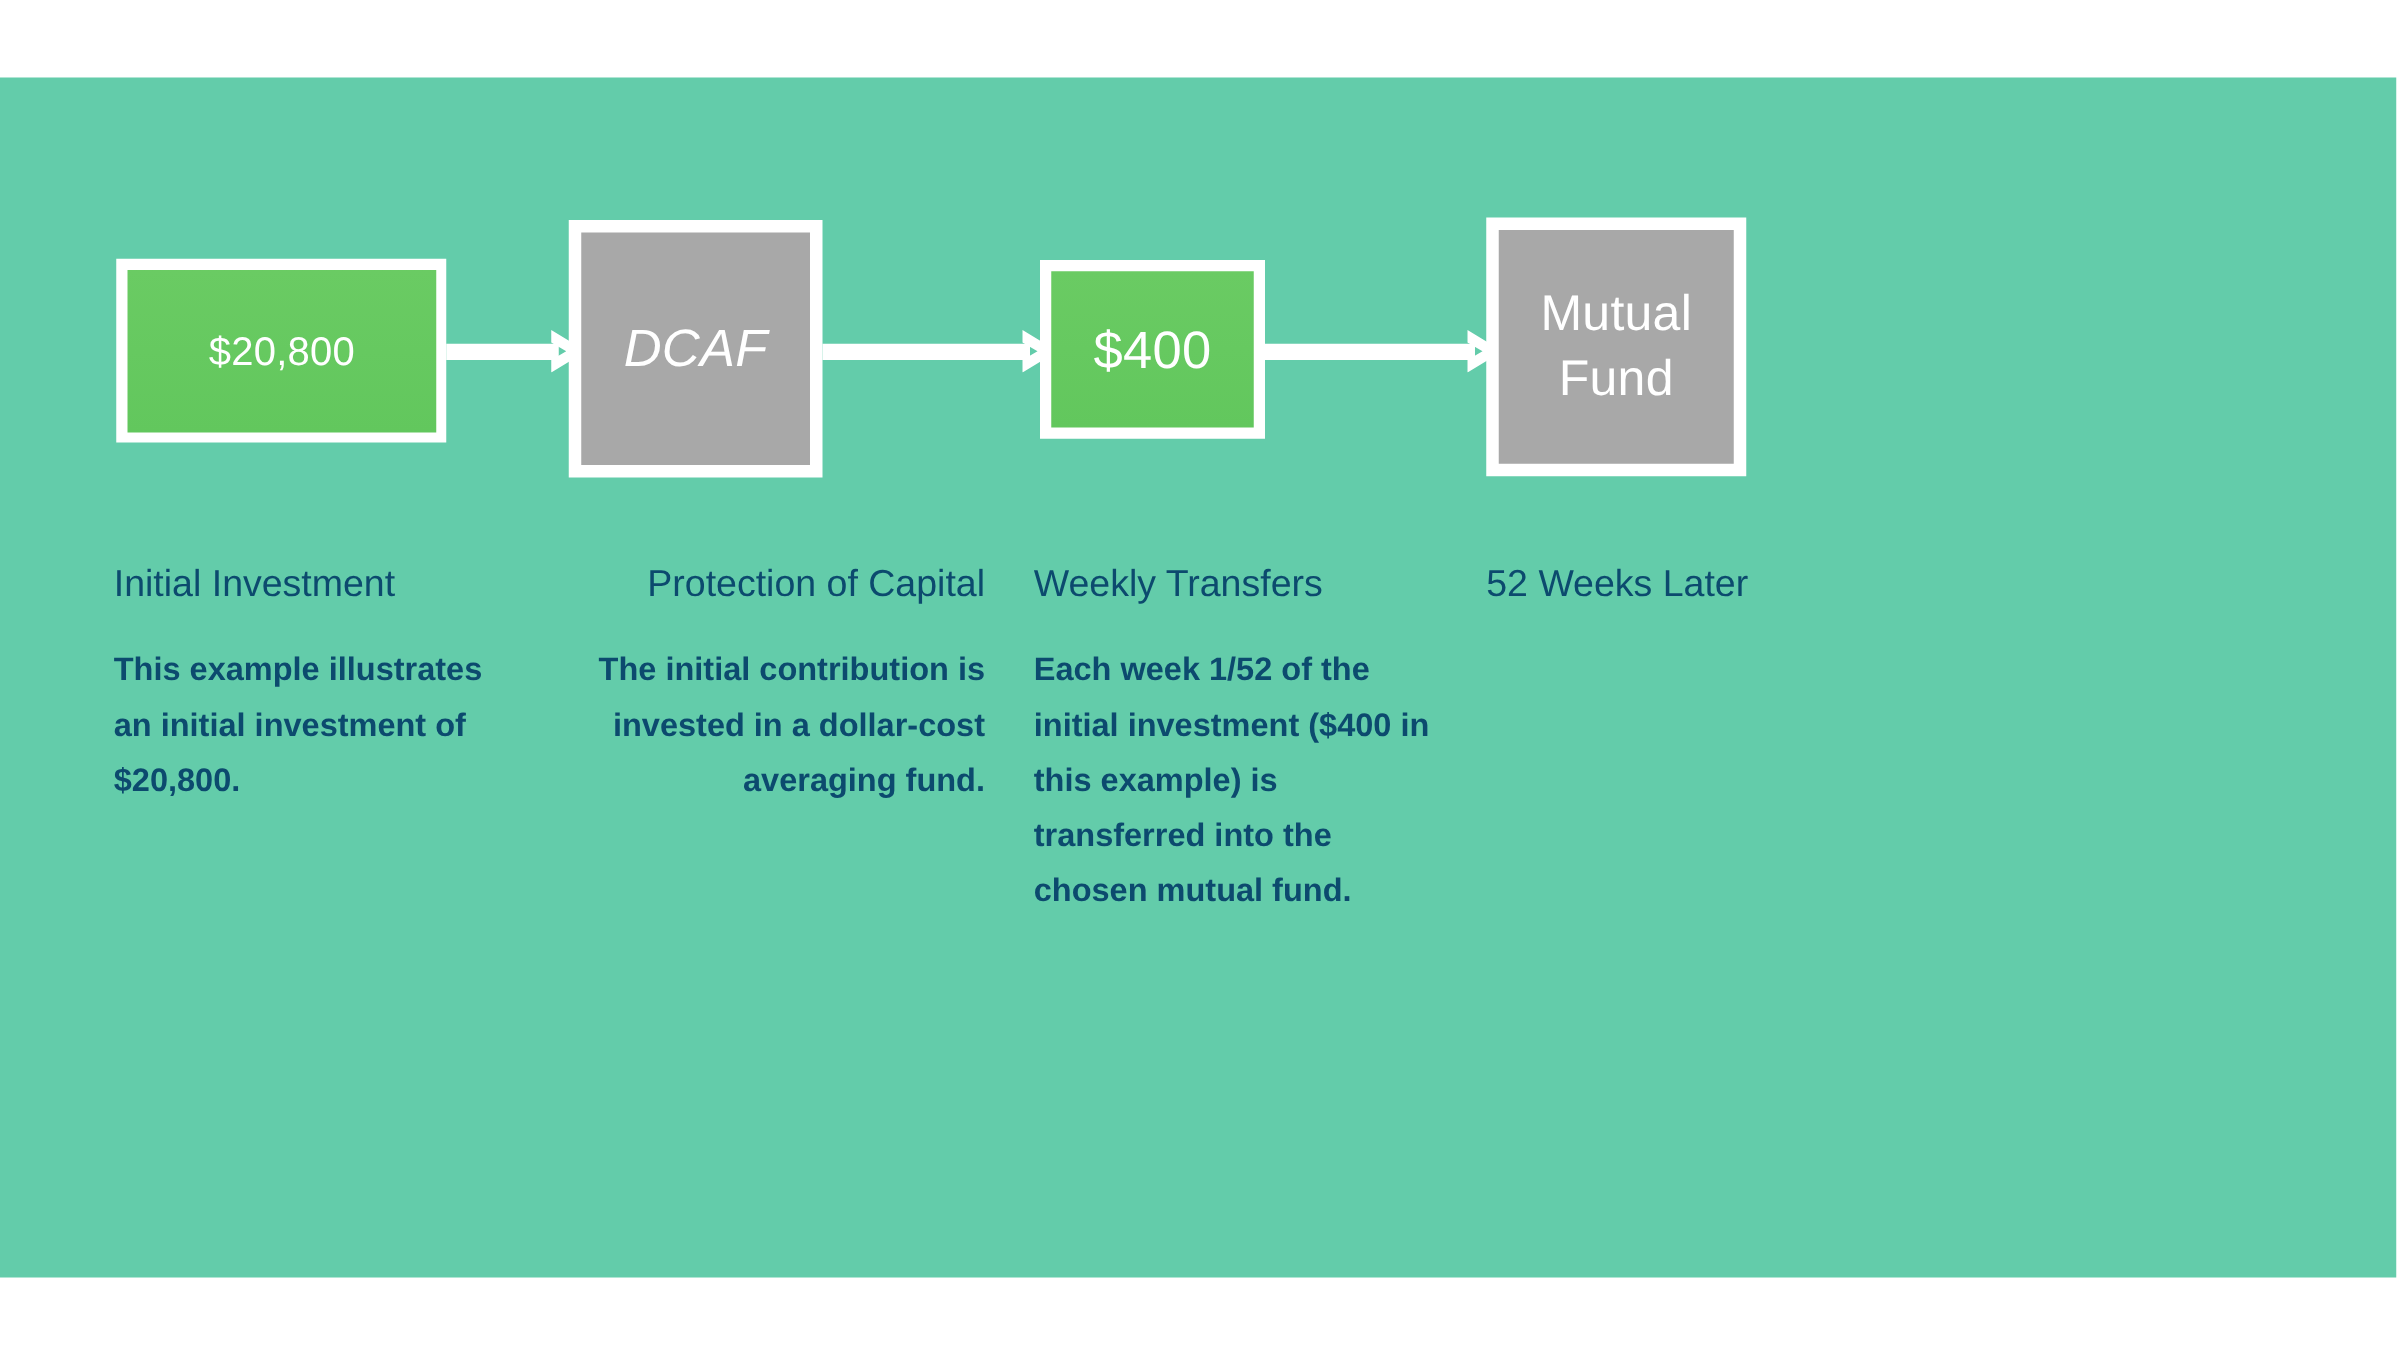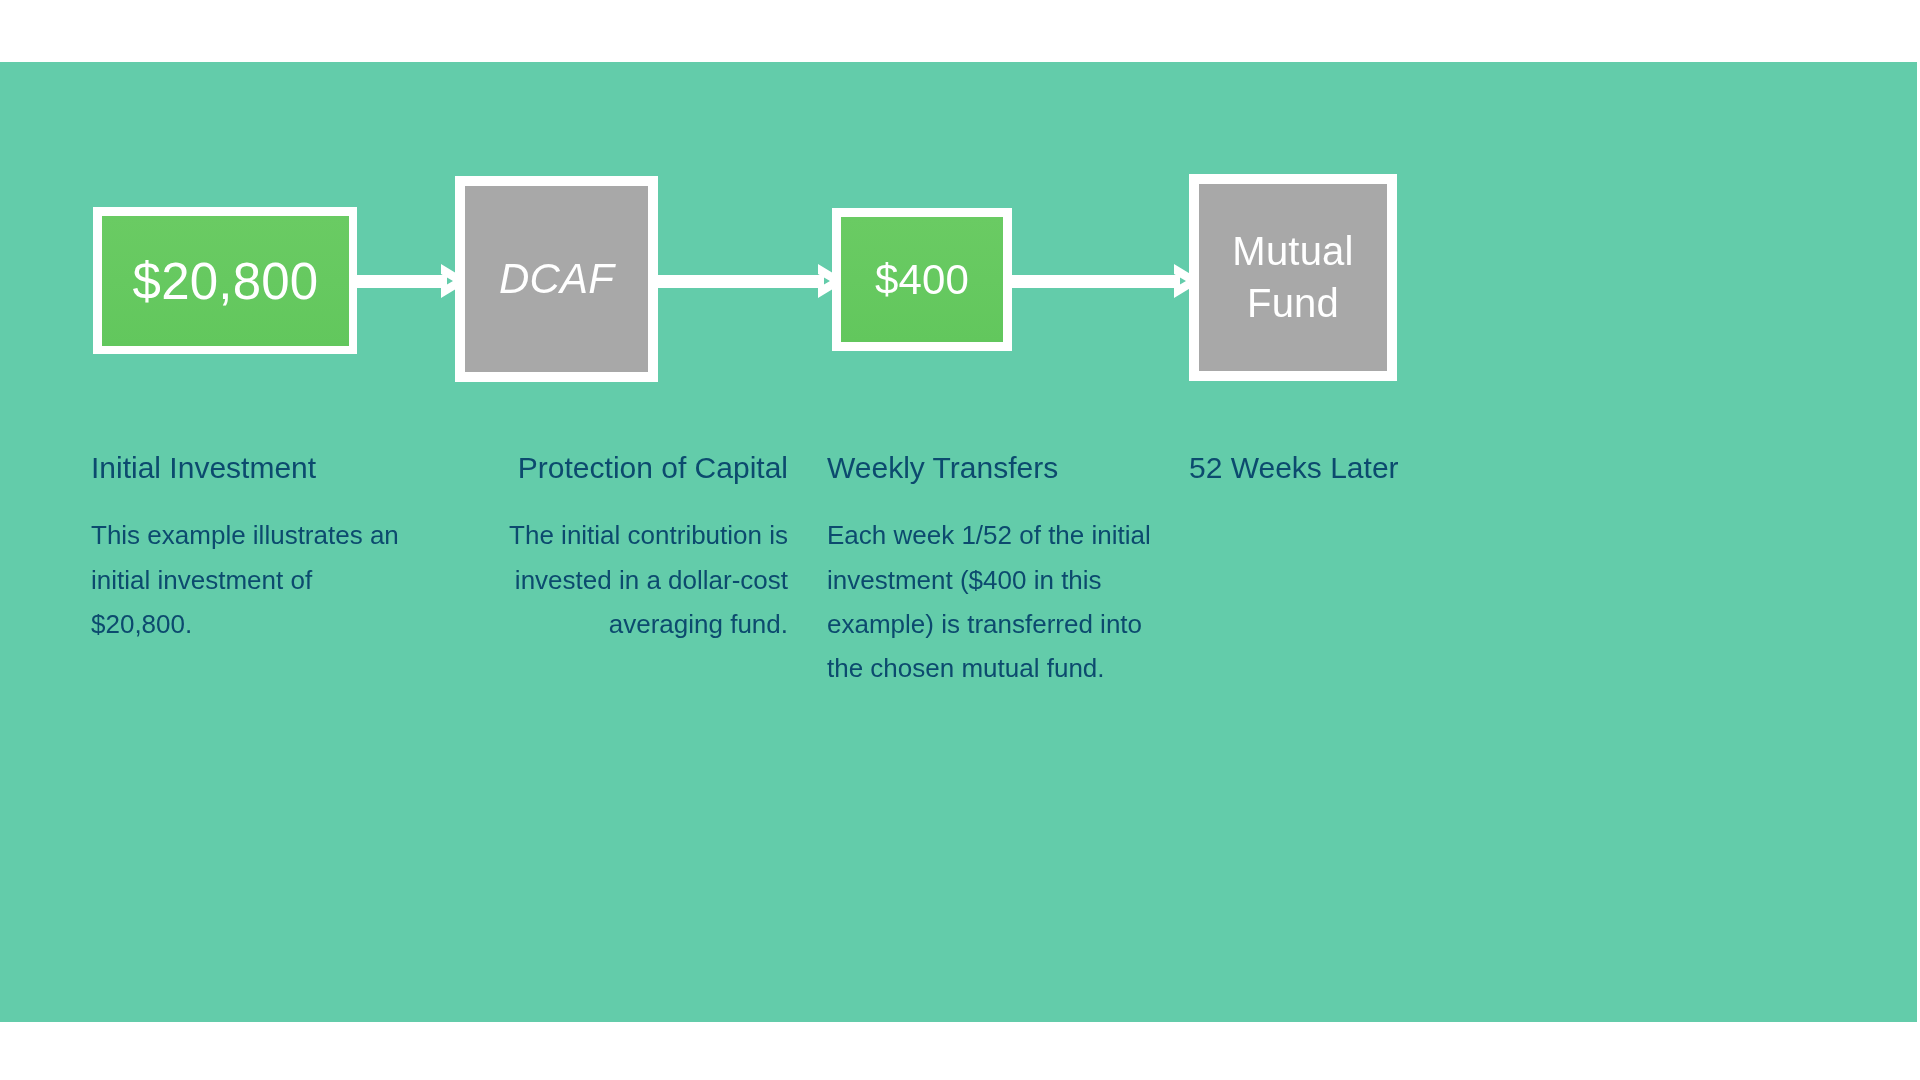--- a/index.html
+++ b/index.html
@@ -65,21 +65,21 @@
   }
   .inner.gray {
     background: #A8A8A8;
   }
 
   
   #node-initial {
     left: 93px; top: 145px; width: 264px; height: 147px;
     padding: 9px 8px 8px 9px;
   }
-  #node-initial .inner { font-size: 51px; }
+  #node-initial .inner { font-size: 32px; }
 
   #node-dcaf {
     left: 455px; top: 114px; width: 203px; height: 206px;
     padding: 10px;
     font-style: italic;
   }
   #node-dcaf .inner { font-size: 42px; }
 
   #node-weekly {
     left: 832px; top: 146px; width: 180px; height: 143px;
@@ -135,21 +135,21 @@
   }
   .col .heading {
     font-size: 30px;
     font-weight: 400;
     line-height: 1.18;
     margin: 0 0 28px 0;
     white-space: nowrap;
   }
   .col .body {
     font-size: 26px;
-    font-weight: 400;
+    font-weight: 700;
     line-height: 1.70;
     margin: 0;
   }
 
   #col-1 { left: 91px; width: 320px; }
   #col-2 { left: 443px; width: 345px; text-align: right; }
   #col-3 { left: 827px; width: 330px; }
   #col-4 { left: 1189px; width: 300px; }
 </style>
 </head>

